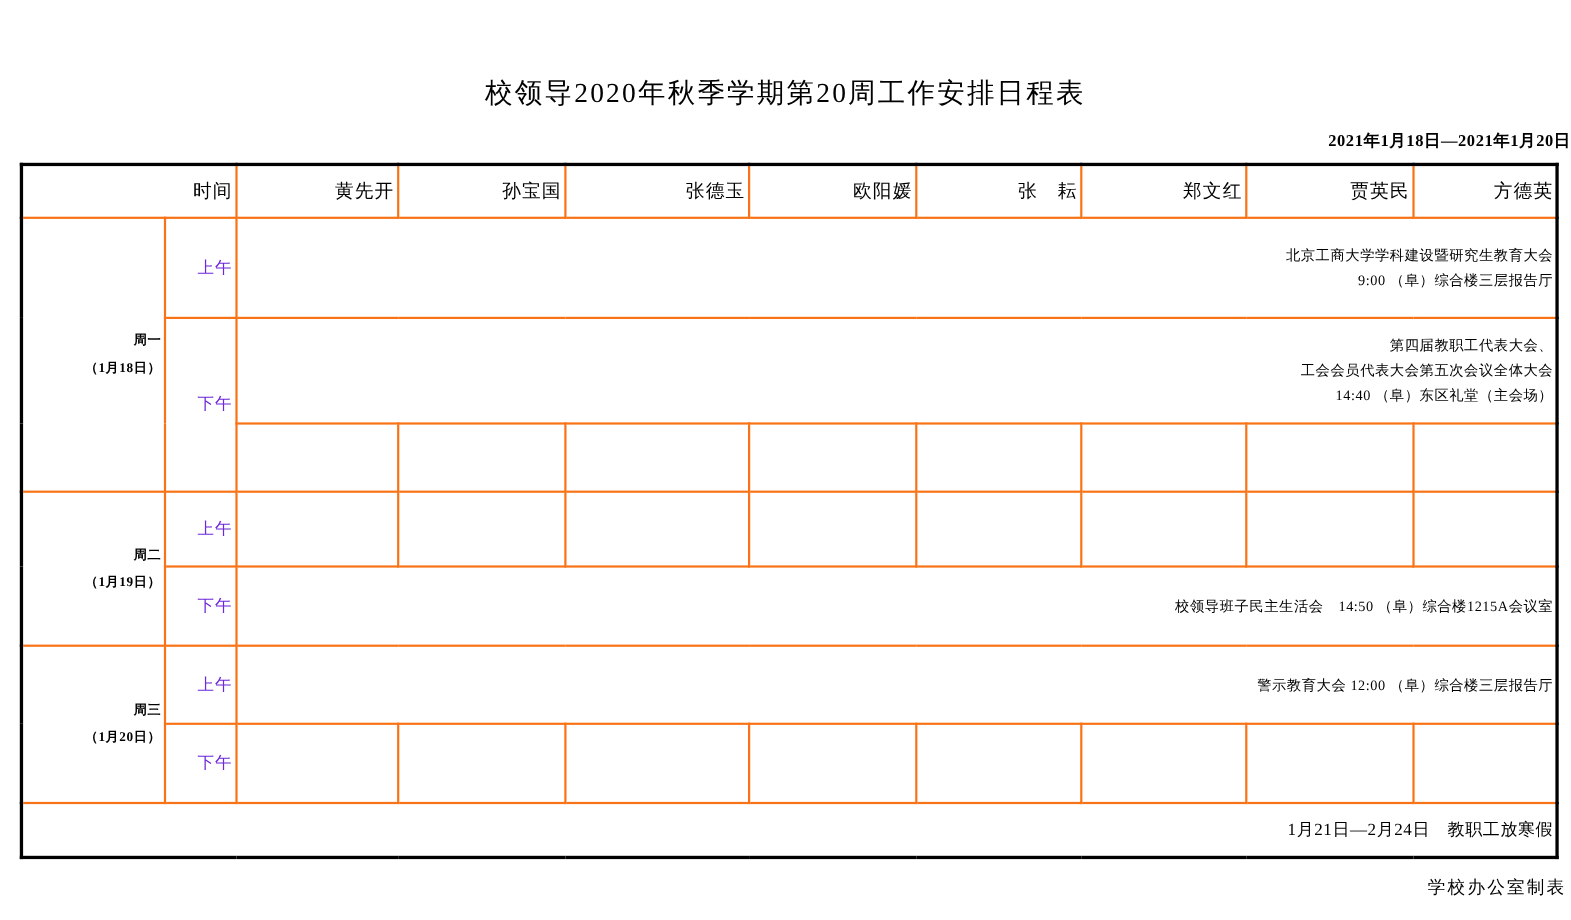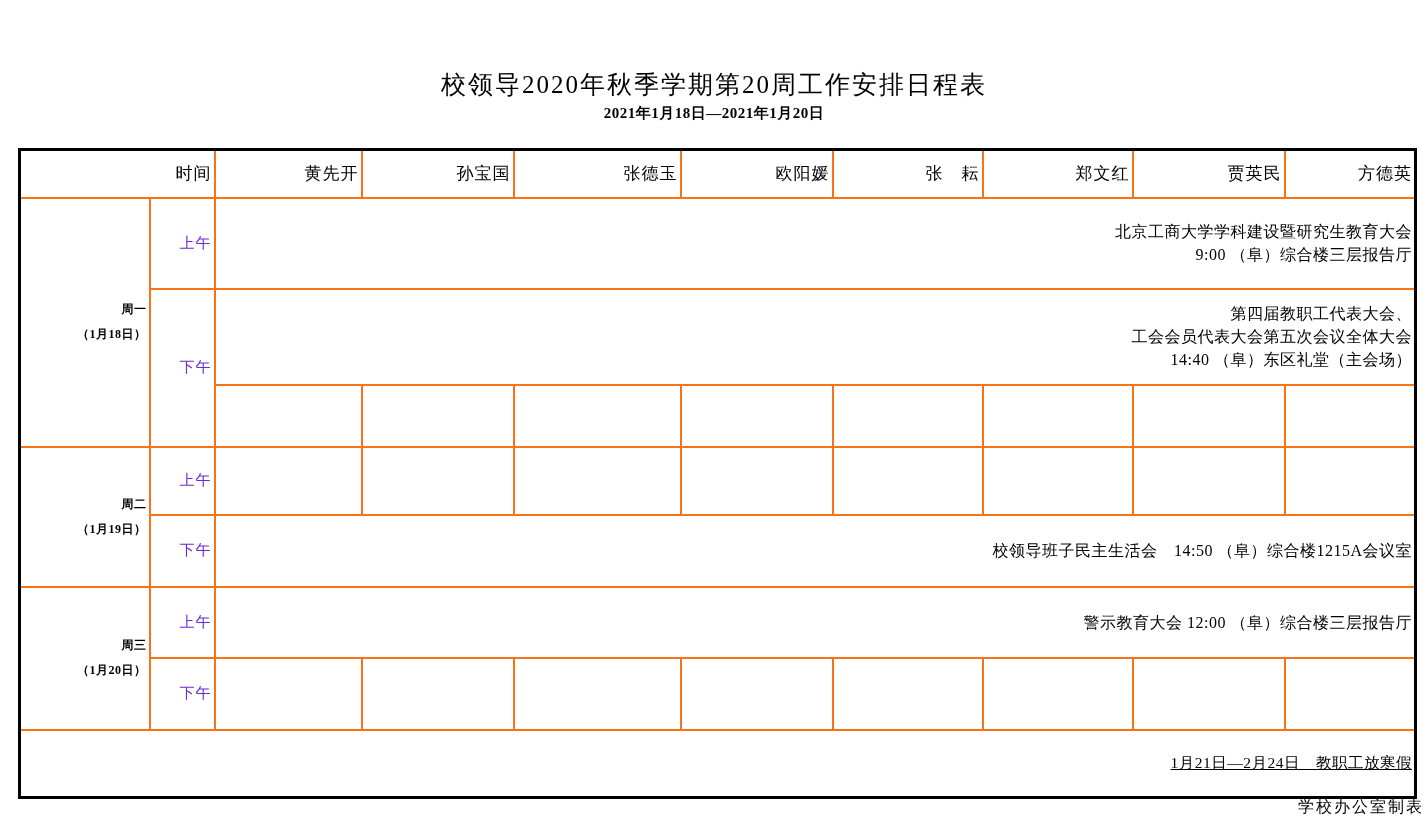--- a/index.html
+++ b/index.html
@@ -14,22 +14,22 @@
   .page-title {
     position: absolute;
     top: 68px; left: 0; width: 100%;
     text-align: center;
     font-size: 25px;
     font-weight: normal;
     letter-spacing: 2px;
   }
   .date-range {
     position: absolute;
-    top: 104px; left: 0; width: 100%;
-    text-align: center;
+    top: 119px; left: 0; width: 100%;
+    text-align: right;
     font-size: 15px;
     font-weight: bold;
     letter-spacing: 0.5px;
   }
   table.schedule {
     position: absolute;
     left: 18px; top: 148px;
     width: 1396px;
     border-collapse: collapse;
     table-layout: fixed;
@@ -45,36 +45,36 @@
   .th { font-size: 17px; letter-spacing: 1px; }
   .day-cell {
     font-size: 12px;
     font-weight: bold;
     white-space: pre-line;
     line-height: 25px;
     letter-spacing: 0.5px;
   }
   .ampm-cell { font-size: 15px; color: #6d28d9; letter-spacing: 1px; }
   .event-cell {
-    font-size: 16px;
+    font-size: 13px;
     white-space: pre-line;
     line-height: 23px;
     letter-spacing: 0.5px;
     margin-left: 40px;
   }
   .holiday-cell { font-size: 15.5px; letter-spacing: 0.5px; }
   tr.r-header  { height: 48px; }
   tr.r-mon-am  { height: 91px; }
   tr.r-mon-pm  { height: 96px; }
   tr.r-mon-ext { height: 62px; }
   tr.r-tue-am  { height: 68px; }
   tr.r-tue-pm  { height: 72px; }
   tr.r-wed-am  { height: 71px; }
   tr.r-wed-pm  { height: 72px; }
-  tr.r-holiday { height: 68px; text-decoration: underline; }
+  tr.r-holiday { height: 50px; }
   .footer-note {
     position: absolute;
     top: 797px;
     right: 4px;
     font-size: 16px;
     letter-spacing: 2px;
   }
 </style>
 </head>
 <body>

